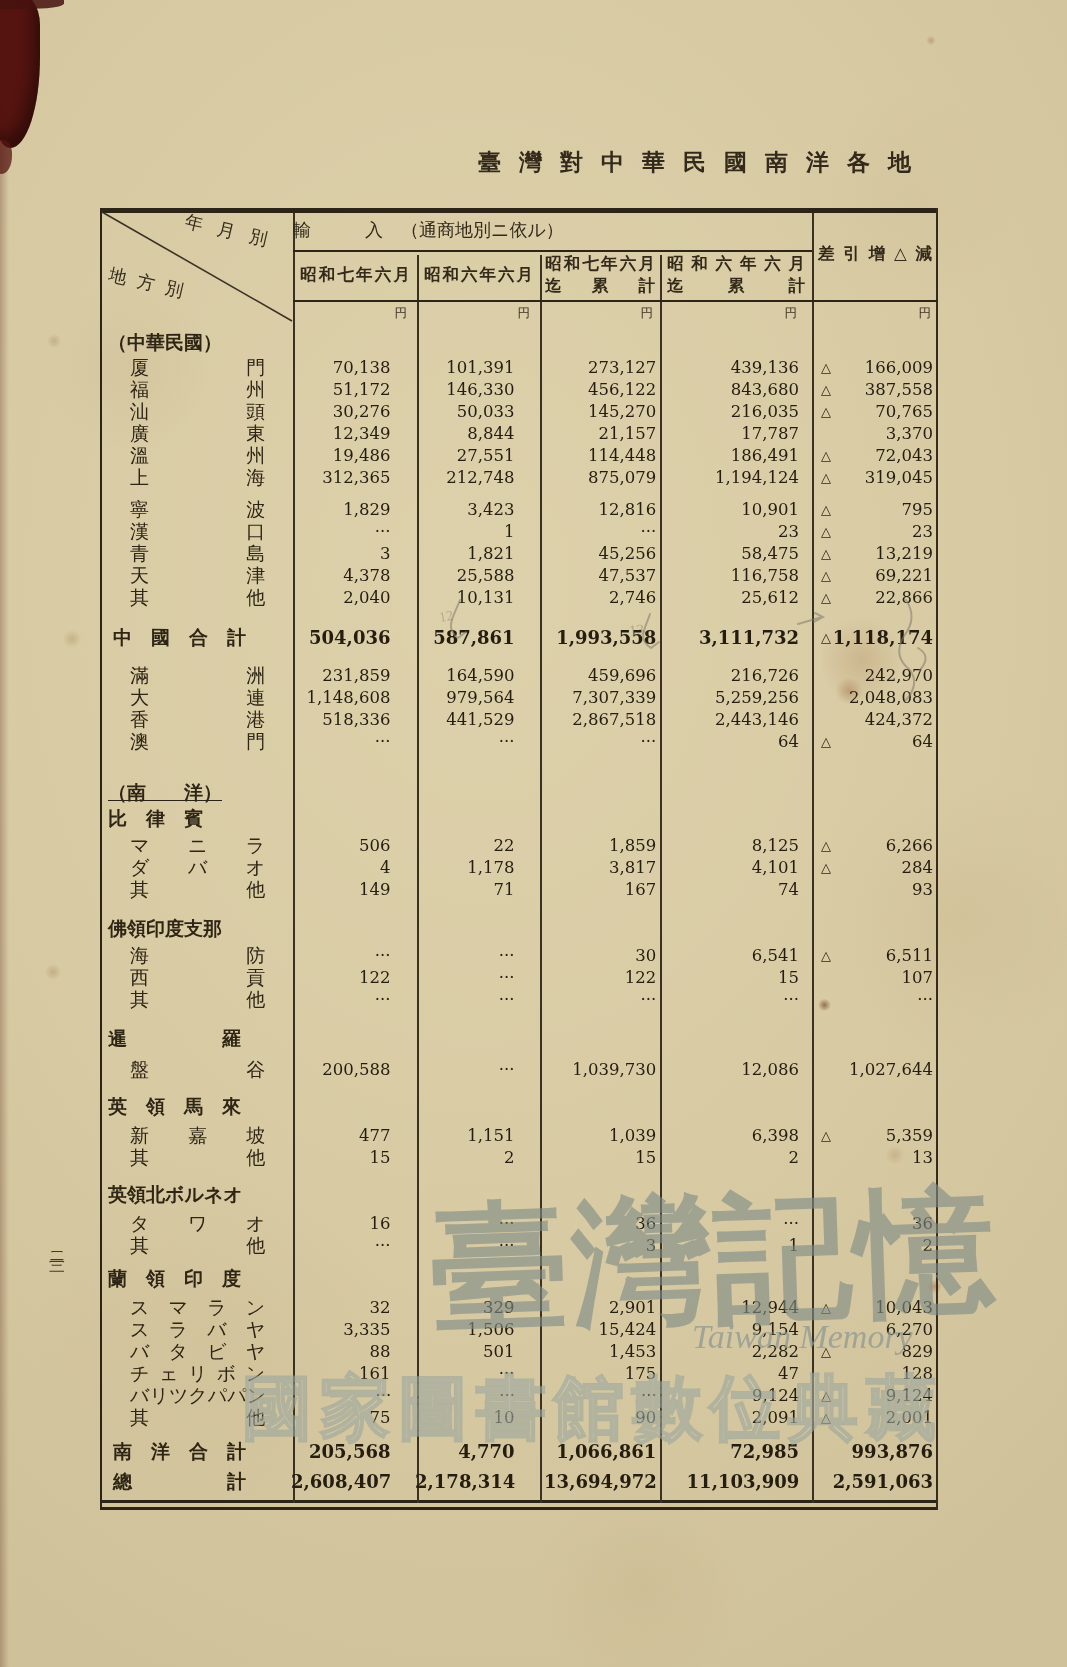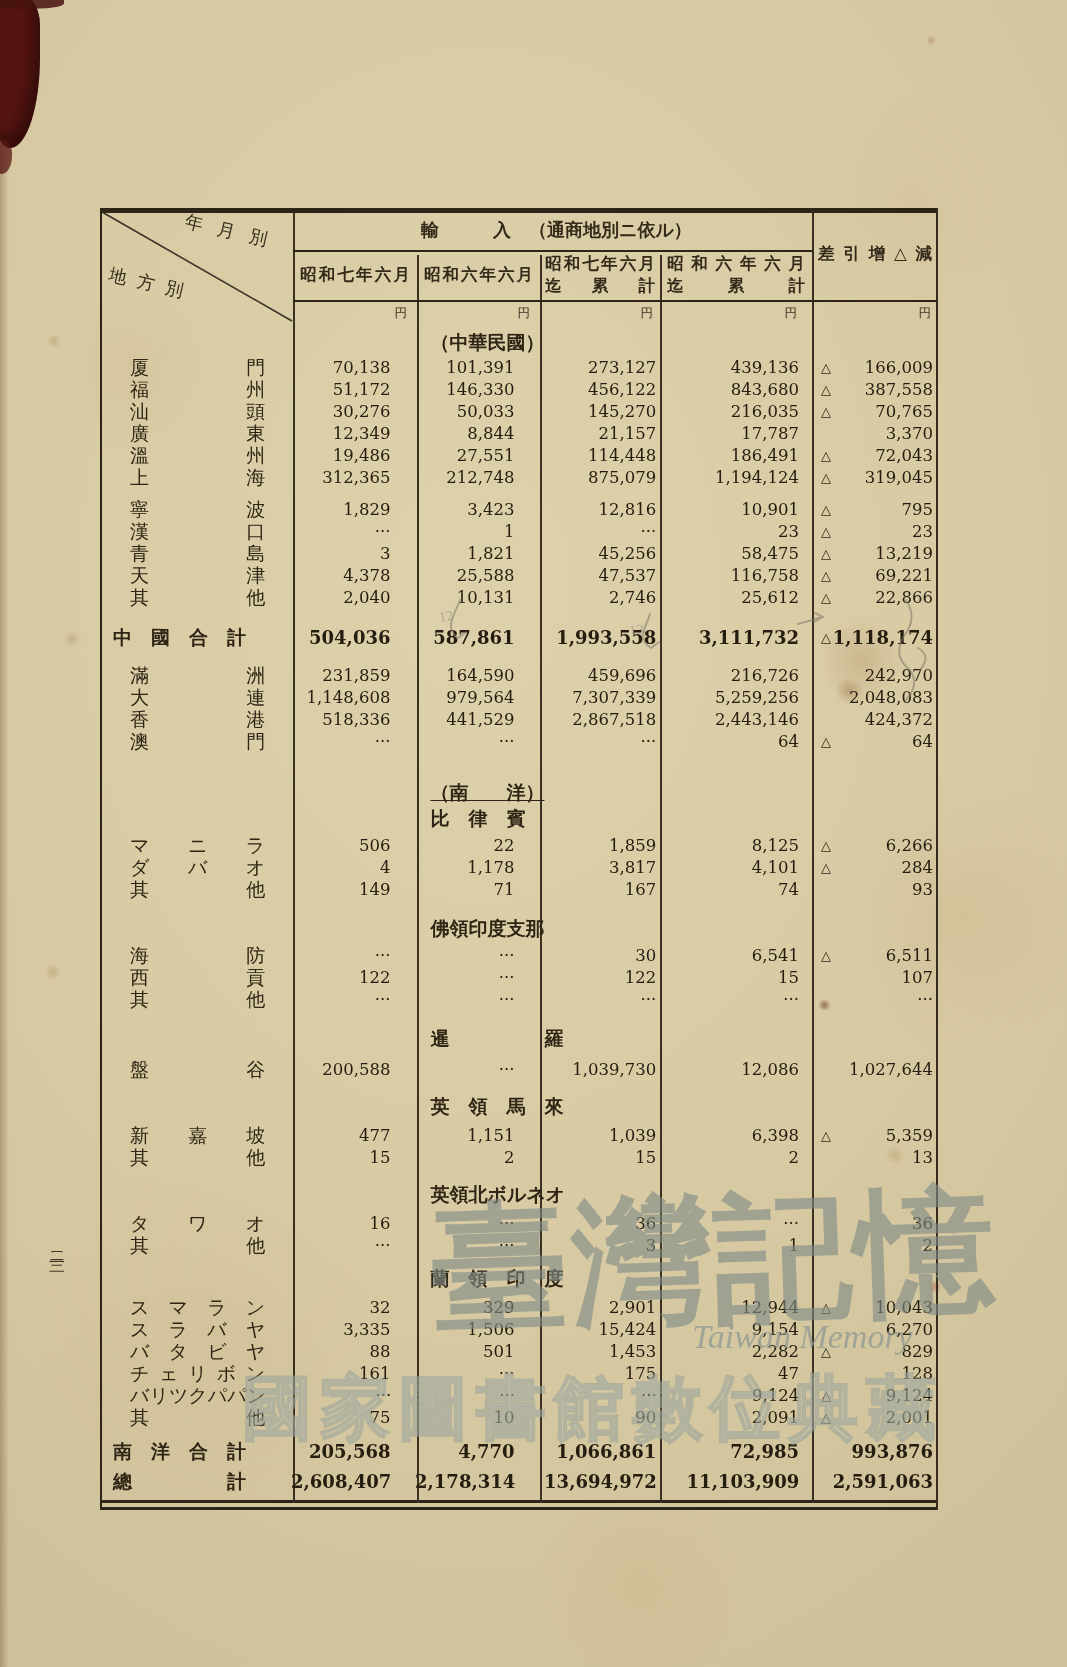--- a/index.html
+++ b/index.html
@@ -47,42 +47,42 @@
   .hbot{left:193px;right:0;top:92px;height:2px;}
 
   .diag{position:absolute;left:0;top:0;width:193px;height:118px;}
   .diag svg{position:absolute;inset:0;}
   .corner-top{position:absolute;right:10px;top:12px;font-size:18px;letter-spacing:15px;
     transform:rotate(13deg);white-space:nowrap;color:#352c1c;}
   .corner-bottom{position:absolute;left:8px;top:64px;font-size:18px;letter-spacing:11px;
     transform:rotate(13deg);white-space:nowrap;color:#352c1c;}
 
   .hspan{position:absolute;left:193px;top:2px;width:607px;height:40px;line-height:40px;
-    padding-left:128px;box-sizing:border-box;font-size:18px;font-weight:bold;color:#332a1a;white-space:nowrap;}
+    box-sizing:border-box;font-size:18px;font-weight:normal;color:#332a1a;white-space:nowrap;}
   .hcell{position:absolute;top:42px;height:50px;box-sizing:border-box;font-size:16.5px;font-weight:bold;color:#332a1a;}
   .hc1{left:193px;width:124px;display:flex;align-items:center;justify-content:space-between;padding:0 7px;}
   .hc2{left:317px;width:123px;display:flex;align-items:center;justify-content:space-between;padding:0 7px;}
   .hc3{left:440px;width:120px;padding:3px 5px;}
   .hc4{left:560px;width:152px;padding:3px 7px;}
   .h2line{display:flex;justify-content:space-between;height:22px;line-height:22px;}
   .hc5{left:712px;top:0;width:126px;height:92px;display:flex;align-items:center;
     justify-content:space-between;padding:0 6px;position:absolute;box-sizing:border-box;
     font-size:16.5px;font-weight:bold;color:#332a1a;}
   .hch{display:inline-block;}
 
   .units{position:absolute;left:193px;top:97px;right:0;height:22px;display:flex;
     font-size:12.5px;color:#3a3122;}
   .u1{width:124px;text-align:right;padding-right:10px;box-sizing:border-box;}
   .u2{width:123px;text-align:right;padding-right:10px;box-sizing:border-box;}
   .u3{width:120px;text-align:right;padding-right:7px;box-sizing:border-box;}
   .u4{width:152px;text-align:right;padding-right:15px;box-sizing:border-box;}
   .u5{width:126px;text-align:right;padding-right:7px;box-sizing:border-box;}
 
   .rows{position:absolute;left:0;top:121px;right:0;}
-  .row{display:flex;height:22px;line-height:22px;justify-content:center;}
+  .row{display:flex;height:22px;line-height:22px;}
   .row.sec{height:24px;line-height:24px;}
   .row.total{height:26px;line-height:26px;}
   .cl{width:193px;box-sizing:border-box;font-size:19px;color:#2e2515;}
   .spread{display:flex;justify-content:space-between;padding:0 26px 0 30px;}
   .secl{padding-left:8px;font-weight:bold;white-space:pre;}
   .totl{padding-left:13px;font-weight:bold;white-space:pre;font-size:19px;}
   .num{font-size:16.5px;color:#241d10;box-sizing:border-box;text-align:right;
     font-family:"DejaVu Serif","Liberation Serif",serif;}
   .c1{width:124px;padding-right:24px;}
   .c2{width:110px;padding-right:9px;}
@@ -130,20 +130,21 @@
   <div class="stain s1"></div>
   <div class="stain s2"></div>
   <div class="stain s3"></div>
   <div class="stain s4"></div>
   <div class="stain s5"></div>
   <div class="stain s6"></div>
   <div class="stain s7"></div>
   <div class="stain s8"></div>
   <div class="stain s9"></div>
 
+  <div class="title">臺灣對中華民國南洋各地</div>
   <div class="pageno">二三</div>
 
   <div class="tbl">
     <div class="ln bt"></div>
     <div class="ln bb1"></div>
     <div class="ln bb2"></div>
     <div class="ln bl"></div>
     <div class="ln br"></div>
     <div class="ln v vlab"></div>
     <div class="ln v v1"></div>

